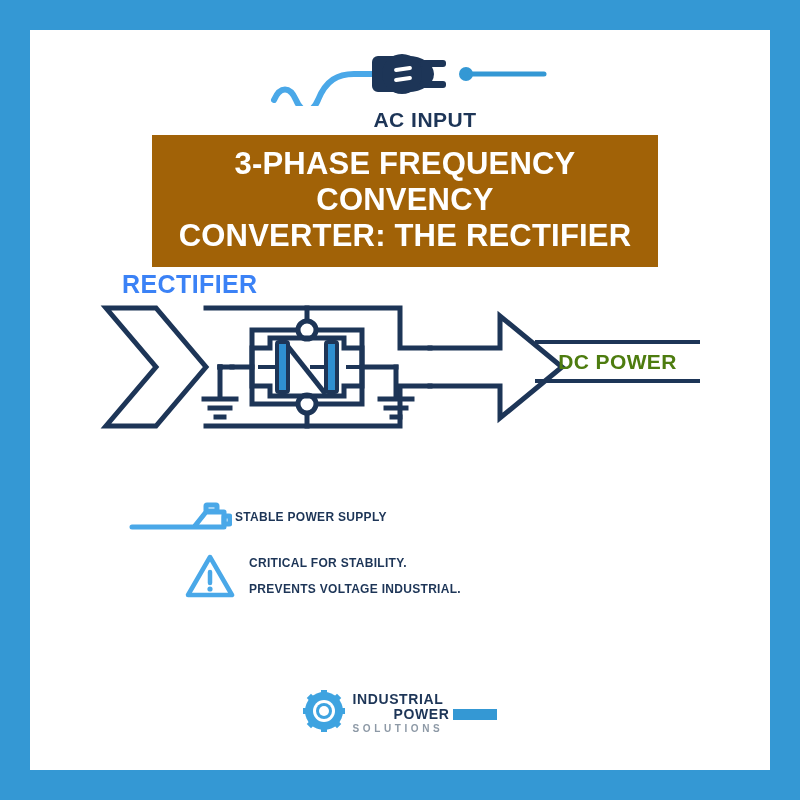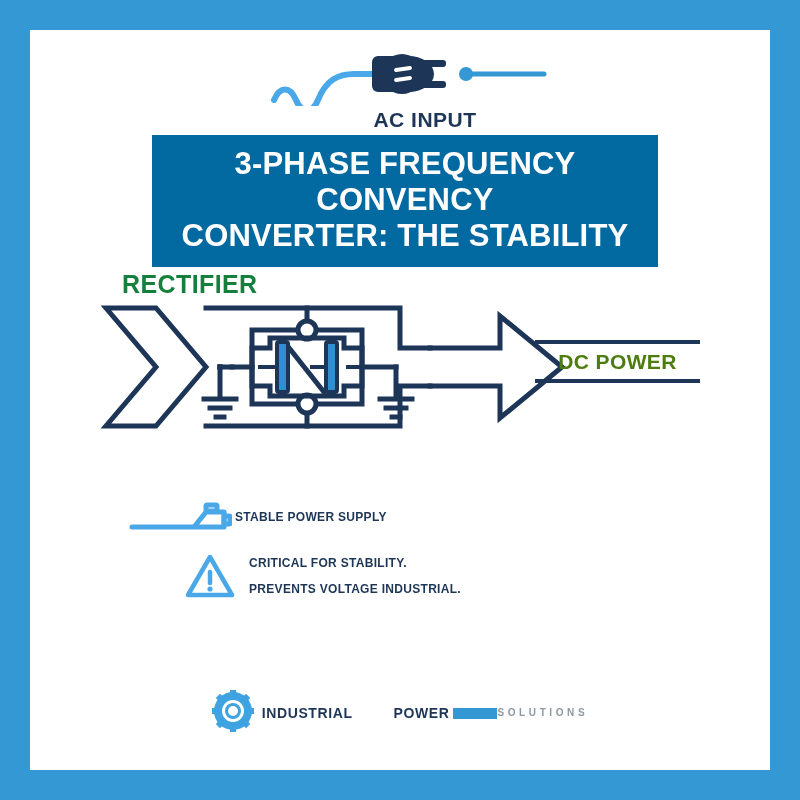--- a/index.html
+++ b/index.html
@@ -50,21 +50,21 @@
     color: #1d3557;
   }
 
   
   #title-banner {
     position: absolute;
     left: 122px;
     top: 105px;
     width: 506px;
     padding: 11px 10px 13px 10px;
-    background: #0369a1;
+    background: #a16207;
     box-sizing: border-box;
     text-align: center;
   }
   #title-banner .title-line {
     display: block;
     color: #ffffff;
     font-size: 31px;
     line-height: 36px;
     font-weight: bold;
     letter-spacing: 0.2px;
@@ -78,21 +78,21 @@
     width: 740px;
     height: 200px;
   }
   #rectifier-label {
     position: absolute;
     left: 92px;
     top: 0px;
     font-size: 25px;
     font-weight: bold;
     letter-spacing: 0.4px;
-    color: #15803d;
+    color: #3b82f6;
   }
   #rectifier-diagram {
     position: absolute;
     left: 70px;
     top: 30px;
   }
 
   
   #dc-power-block {
     position: absolute;
@@ -158,21 +158,21 @@
     width: 740px;
     display: flex;
     justify-content: center;
     align-items: center;
   }
   #logo-gear {
     margin-right: 8px;
   }
   #logo-words {
     display: flex;
-    flex-direction: row;
+    flex-direction: column;
     justify-content: center;
   }
   #logo-line-industrial {
     font-size: 14px;
     font-weight: bold;
     color: #1d3557;
     letter-spacing: 0.6px;
     line-height: 15px;
   }
   #logo-row-power {
@@ -225,21 +225,21 @@
         <circle cx="196" cy="24" r="7" fill="#3498d4"></circle>
         <line x1="200" y1="24" x2="274" y2="24" stroke="#3498d4" stroke-width="5" stroke-linecap="round"></line>
       </svg>
     </div>
 
     <div id="ac-input-label">AC INPUT</div>
   </div>
 
   <div id="title-banner">
     <span class="title-line">3-PHASE FREQUENCY CONVENCY</span>
-    <span class="title-line">CONVERTER: THE STABILITY</span>
+    <span class="title-line">CONVERTER: THE RECTIFIER</span>
   </div>
 
   <div id="rectifier-section">
 
     <div id="rectifier-label">RECTIFIER</div>
 
     <div id="rectifier-diagram">
       <svg width="470" height="140" viewBox="0 0 470 140">
         <g fill="none" stroke="#1d3557" stroke-width="5" stroke-linejoin="miter" stroke-linecap="square">
 

